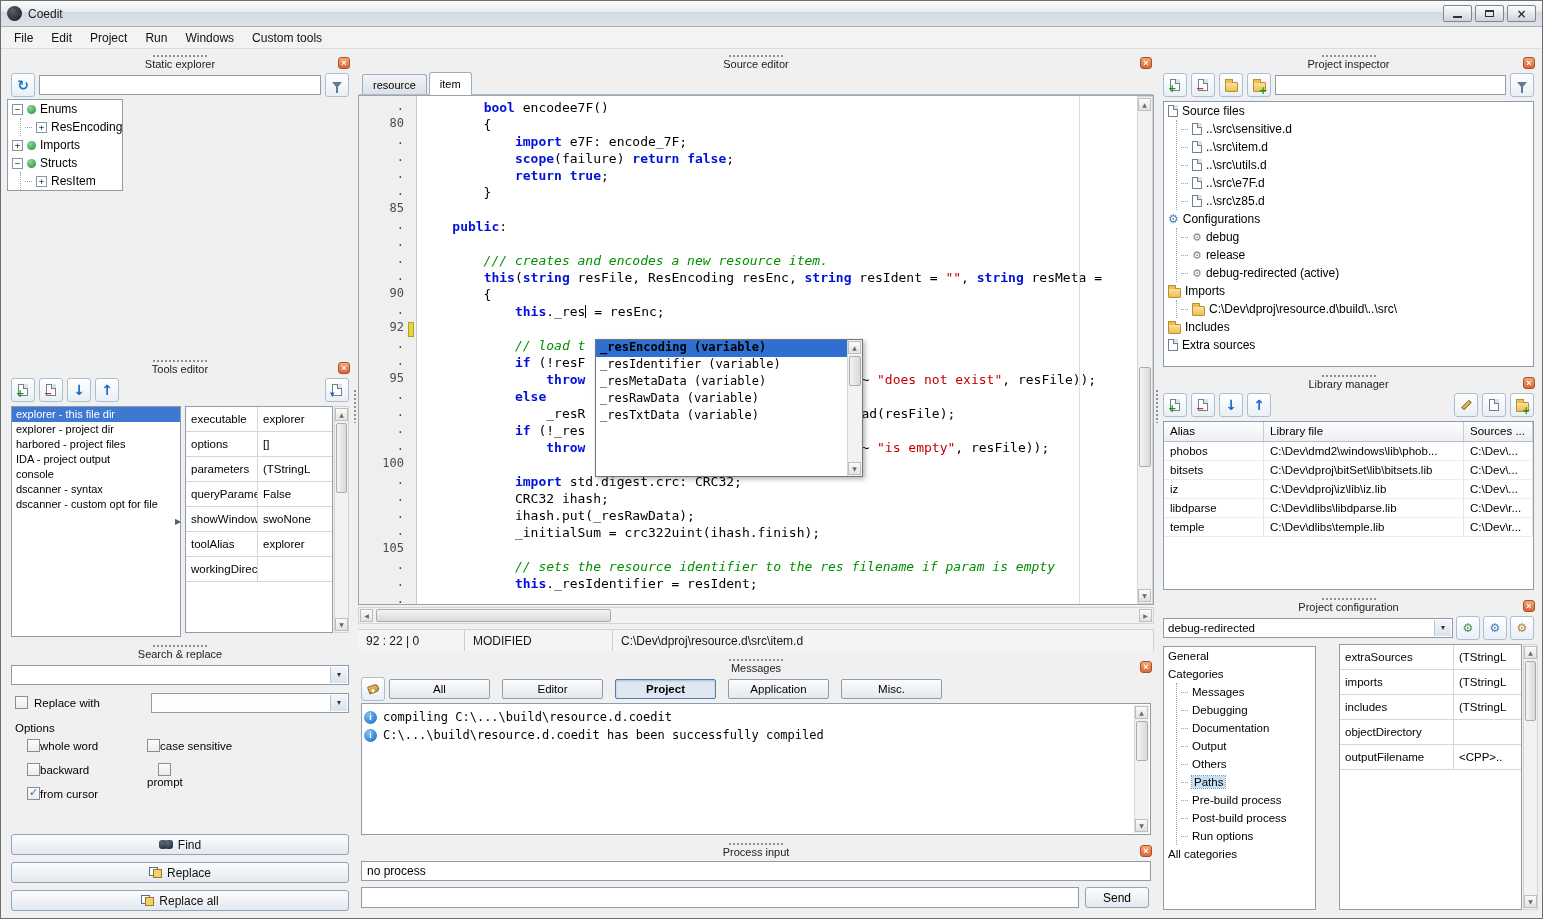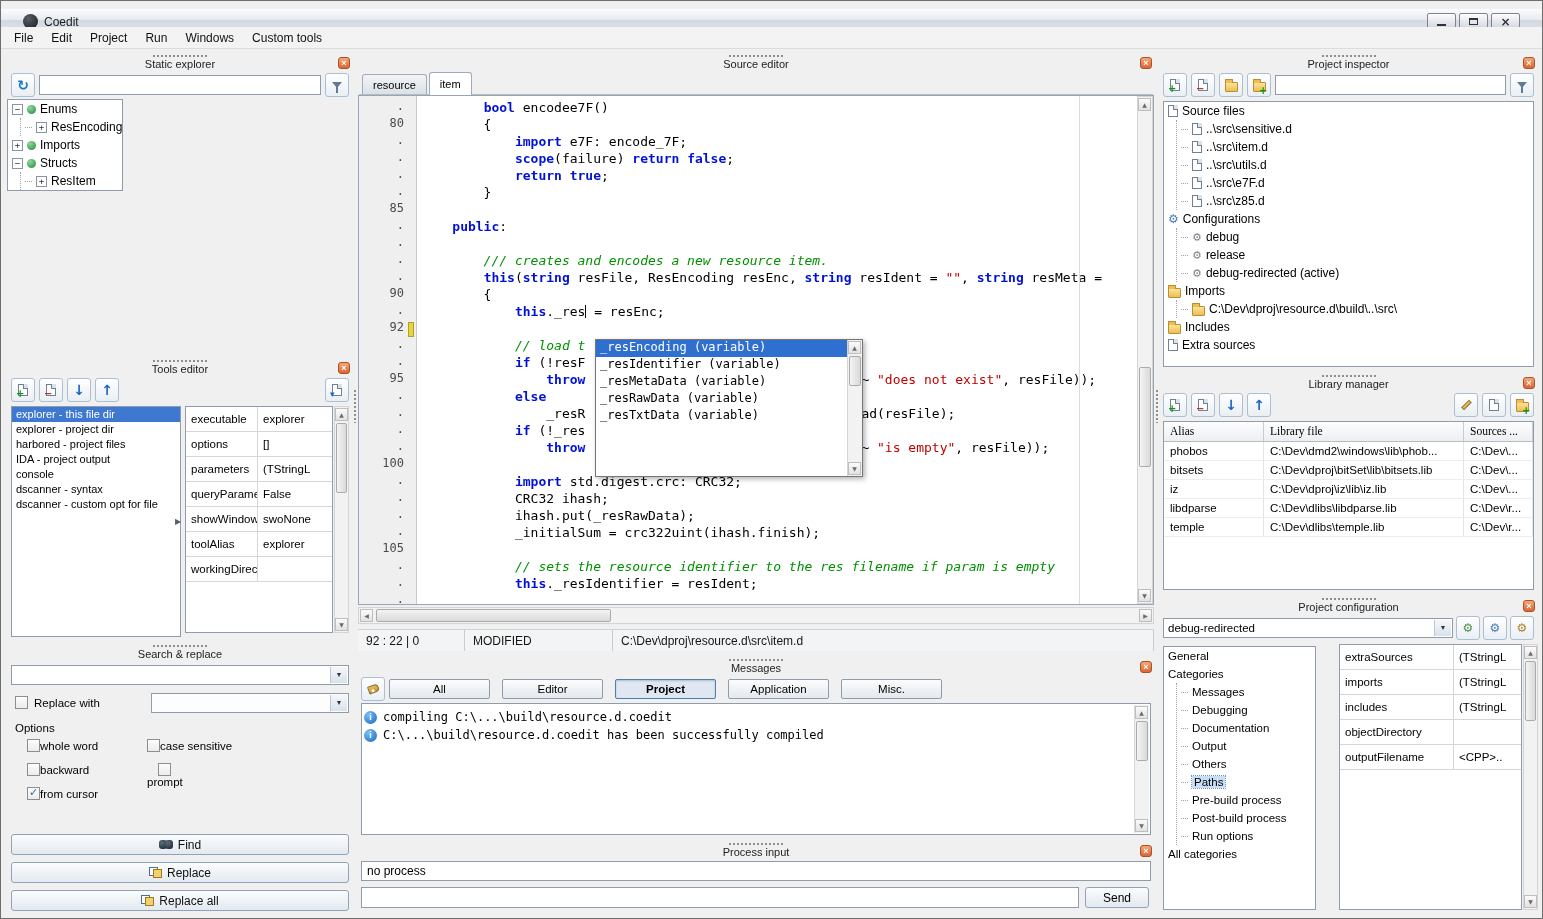--- a/index.html
+++ b/index.html
@@ -1,23 +1,23 @@
 <!DOCTYPE html>
 <html><head>
 <meta charset="utf-8">
 <style>
   *{margin:0;padding:0;box-sizing:border-box;}
   html,body{width:1543px;height:919px;overflow:hidden;}
   body{font-family:"Liberation Sans",sans-serif;font-size:12px;color:#000;background:#C6C6C6;}
   #window{position:absolute;inset:0;background:#F0F0F0;border:1px solid #6E6E6E;}
 
   
-  #titlebar{position:absolute;left:0;top:8px;right:0;height:26px;
+  #titlebar{position:absolute;left:0;top:0;right:0;height:26px;
     background:linear-gradient(#FBFCFD,#E6EAEF 45%,#D3D9E1 46%,#DEE3E9);
-    border-bottom:1px solid #A9AFB8;display:flex;align-items:center;padding:0 22px;}
+    border-bottom:1px solid #A9AFB8;display:flex;align-items:center;padding:0 6px;}
   #appicon{width:15px;height:15px;border-radius:50%;
     background:radial-gradient(circle at 35% 30%,#5A5F66,#17191C);margin-right:6px;}
   #wtitle{font-size:12px;color:#1C1C1C;}
   #wbtns{margin-left:auto;display:flex;}
   .wbtn{width:29px;height:17px;border:1px solid #7F858E;border-radius:2px;margin-left:3px;
     background:linear-gradient(#FDFDFD,#CFD4DA);display:flex;align-items:center;justify-content:center;}
   .g-min{width:9px;height:2px;background:#2F3338;margin-top:6px;}
   .g-max{width:9px;height:7px;border:1px solid #2F3338;border-top-width:2px;}
   .g-close{font:bold 12px/12px "DejaVu Sans",sans-serif;color:#2F3338;}
 
@@ -163,21 +163,21 @@
   #ed-hthumb{left:17px;top:1px;width:235px;height:13px;}
   #ed-status{position:absolute;left:1px;right:1px;bottom:2px;height:22px;background:#F3F4F5;border-top:1px solid #D2D2D2;display:flex;}
   .scell{border-right:1px solid #C8CDD2;display:flex;align-items:center;padding-left:8px;font-size:12px;color:#151515;white-space:nowrap;overflow:hidden;}
   #st-caret{width:107px;} #st-state{width:148px;} #st-file{flex:1;}
 
   
   #ed-popup{position:absolute;left:236px;top:243px;width:268px;height:138px;background:#FFF;
     border:1px solid #767676;box-shadow:2px 2px 5px rgba(0,0,0,.3);z-index:6;}
   #ed-popup-items{position:absolute;left:0;top:0;right:15px;bottom:0;overflow:hidden;}
   .pitem{height:17px;line-height:17px;padding-left:4px;font:12px "DejaVu Sans Mono",monospace;white-space:nowrap;}
-  .pitem.sel{background:#2F6FD0;color:#ffffff;}
+  .pitem.sel{background:#2F6FD0;color:#000000;font-weight:bold;}
   #pu-scroll{right:0;top:0;bottom:0;border:none;border-left:1px solid #D4D4D4;}
   #pu-scroll .up{top:1px;left:0;} #pu-scroll .down{bottom:1px;left:0;}
   #pu-thumb{left:1px;right:1px;top:16px;height:30px;}
 
   
   #ms-toolbar{padding-left:4px;}
   .fbtn{width:101px;height:20px;border:1px solid #8E9CAC;border-radius:2px;font-size:11.5px;
     background:linear-gradient(#FBFCFD,#E4E9EE);display:flex;align-items:center;justify-content:center;}
   .fbtn.active{background:#DFE8F2;border-color:#4E7FB0;box-shadow:inset 0 1px 2px rgba(0,0,0,.2);font-weight:bold;}
   #ms-body{left:4px;right:4px;top:46px;bottom:4px;}
@@ -195,21 +195,21 @@
   #pr-input{position:absolute;left:4px;top:46px;width:718px;height:21px;}
   #pr-send{position:absolute;left:728px;right:6px;top:46px;height:21px;border:1px solid #8EA4BC;border-radius:3px;
     background:linear-gradient(#FBFCFD,#E3E9EF);display:flex;align-items:center;justify-content:center;font-size:12px;}
 
   
   #pi-tree{left:4px;right:4px;top:48px;bottom:4px;}
 
   
   #lm-table{left:4px;right:4px;top:48px;bottom:4px;}
   #lm-head{display:flex;height:20px;border-bottom:1px solid #B8BDC2;background:linear-gradient(#FDFDFE,#ECEFF2);}
-  .lmh{border-right:1px solid #C8CDD2;font-size:11.5px;line-height:19px;padding-left:6px;white-space:nowrap;overflow:hidden;font-family:Liberation Serif, serif;}
+  .lmh{border-right:1px solid #C8CDD2;font-size:11.5px;line-height:19px;padding-left:6px;white-space:nowrap;overflow:hidden;}
   .lmrow{display:flex;height:19px;border-bottom:1px solid #EDEDED;}
   .lmc{border-right:1px solid #E4E4E4;font-size:11.5px;line-height:18px;padding-left:6px;white-space:nowrap;overflow:hidden;}
   .c1{width:100px;flex:none;} .c2{width:200px;flex:none;} .c3{flex:1;}
 
   
   #pc-row{position:absolute;left:4px;right:4px;top:20px;height:24px;display:flex;gap:3px;align-items:center;}
   #pc-combo{flex:1;}
   #pc-cats{left:4px;top:50px;width:153px;bottom:4px;}
   .crow{display:flex;align-items:center;height:18px;font-size:11.5px;padding-left:4px;gap:4px;white-space:nowrap;overflow:hidden;}
   .crow.sel .tlbl{background:#C9DEF5;outline:1px dotted #6B93BC;padding:0 2px;}

